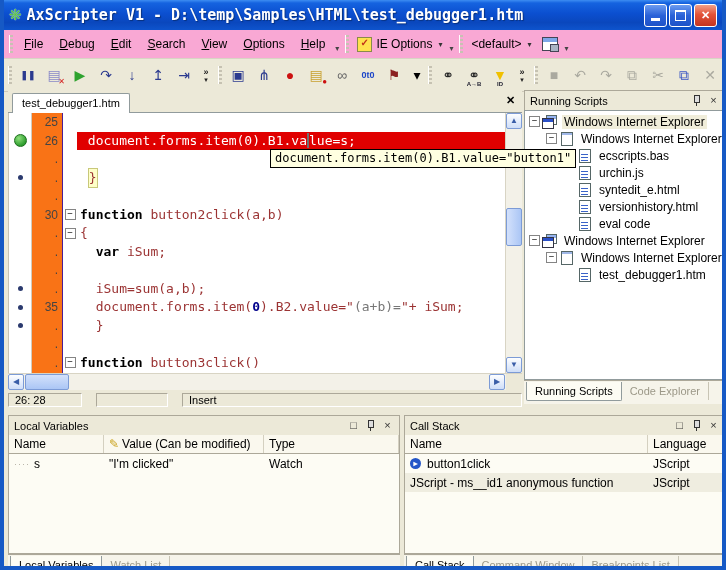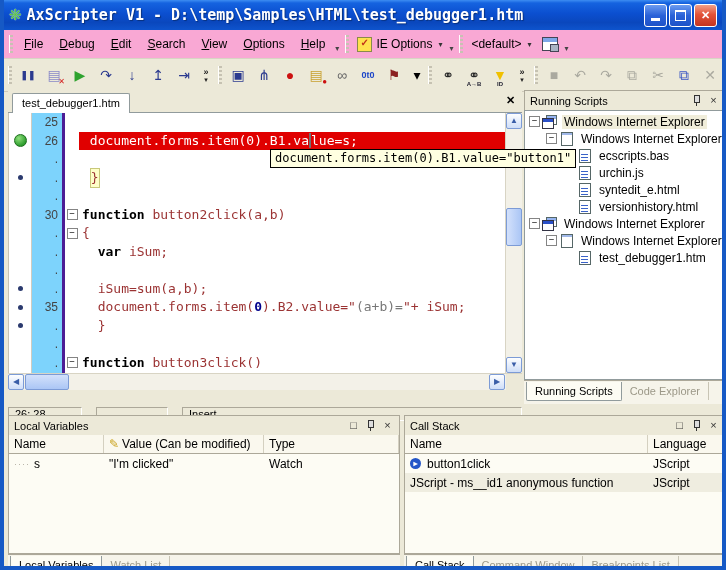--- a/index.html
+++ b/index.html
@@ -47,21 +47,21 @@
   .tb-btn.dd{width:14px}
   
   .main{position:absolute;left:4px;top:90px;width:514px;height:313px}
   .tabbar{height:22px;display:flex;align-items:flex-end;border-bottom:1px solid #919B9C;background:#ECE9D8;position:relative}
   .etab{height:19px;background:#fff;border:1px solid #919B9C;border-bottom:none;border-radius:2px 2px 0 0;
     padding:0 9px;font-size:11px;line-height:19px;margin-left:4px;position:relative;top:1px}
   .tab-close{position:absolute;right:4px;top:3px;width:15px;height:15px;text-align:center;font:bold 11px/15px sans-serif;color:#000}
   .codewrap{display:flex;height:260px;background:#fff;border-left:1px solid #c8c4b4}
   .gcol{display:flex;flex-direction:column}
   #gutter-markers{width:22px;background:#fff;border-right:1px solid #d0ccc0}
-  #gutter-numbers{width:30px;background:#7dd3fc;border-right:3px solid #4c1d95;color:#444;font-size:12px;text-align:right}
+  #gutter-numbers{width:30px;background:#f97316;border-right:1px solid #4c1d95;color:#444;font-size:12px;text-align:right}
   #gutter-folds{width:14px;background:#fff}
   #code-text{flex:1;overflow:hidden;position:relative}
   .gcell{height:18.5px;box-sizing:border-box;display:flex;align-items:center;justify-content:center;flex:none}
   #gutter-numbers .gcell{justify-content:flex-end;padding-right:4px}
   .mk-current{width:11px;height:11px;border-radius:50%;background:radial-gradient(circle at 35% 30%,#8fe07c,#2f9e2f 70%);border:1px solid #1c6e1c}
   .mk-dot{width:5px;height:5px;border-radius:50%;background:#2b3a6e}
   .exp{width:9px;height:9px;border:1px solid #848484;background:#fff;font:9px/7px "DejaVu Sans Mono",monospace;text-align:center;color:#222;flex:none}
   .cline{height:18.5px;box-sizing:border-box;font:13px/18.5px "DejaVu Sans Mono",monospace;white-space:pre;padding-left:3px;display:flex;align-items:center}
   .cline.hl{background:#E00000}
   .s-kw{color:#000;font-weight:bold}
@@ -76,21 +76,21 @@
   .vscroll{width:16px;background:#F3F1E8;border-left:1px solid #d8d4c4;position:relative}
   .sb-btn{height:16px;width:16px;background:linear-gradient(180deg,#fdfeff,#cfdef8);border:1px solid #7C9BD6;border-radius:2px;
     box-sizing:border-box;color:#3a5ea8;font-size:8px;text-align:center;line-height:14px}
   .vscroll .sb-btn.down{position:absolute;bottom:0}
   .vthumb{position:absolute;left:0;top:95px;width:16px;height:38px;background:linear-gradient(90deg,#d3e1fb,#abc6f5);border:1px solid #7C9BD6;border-radius:2px;box-sizing:border-box}
   .hscroll{height:16px;background:#F3F1E8;position:relative;border-top:1px solid #d8d4c4;display:flex}
   .hthumb{position:absolute;left:17px;top:0;width:44px;height:16px;background:linear-gradient(180deg,#d3e1fb,#abc6f5);border:1px solid #7C9BD6;border-radius:2px;box-sizing:border-box}
   .hscroll .sb-btn.right{position:absolute;right:17px}
   .hscroll .corner{position:absolute;right:0;width:16px;height:16px;background:#ECE9D8}
   
-  .statusbar{height:15px;display:flex;gap:14px;background:#ECE9D8;padding-top:17px}
+  .statusbar{height:15px;display:flex;gap:14px;background:#ECE9D8;padding-top:3px}
   .scell{height:14px;background:#ECE9D8;border:1px solid;border-color:#ACA899 #fff #fff #ACA899;font-size:11px;line-height:13px;padding:0 6px;box-sizing:border-box}
   .scell.c1{width:74px}.scell.c2{width:72px}.scell.c3{flex:1}
   
   .rpanel{position:absolute;left:520px;top:90px;width:202px;height:313px}
   .ptitle{height:20px;display:flex;align-items:center;background:#ECE9D8;border:1px solid #ACA899;border-bottom:none;
     font-size:11px;padding:0 5px;box-sizing:border-box;gap:4px}
   .ptitle .lbl{flex:1;white-space:nowrap;overflow:hidden}
   .pbtn{width:13px;height:13px;display:flex;align-items:center;justify-content:center;color:#333;font:11px/11px sans-serif}
   .pin{width:9px;height:11px;position:relative;display:inline-block}
   .pin::before{content:"";position:absolute;left:2px;top:0;width:4px;height:6px;border:1px solid #333;background:#ddd}
@@ -419,20 +419,25 @@
       <div class="trow" style="padding-left: 38px;">
         <span style="width: 12px; flex: 0 0 auto;"></span>
         <span class="ico ico-script"></span>
         <span class="tlabel">syntedit_e.html</span>
       </div>
       <div class="trow" style="padding-left: 38px;">
         <span style="width: 12px; flex: 0 0 auto;"></span>
         <span class="ico ico-script"></span>
         <span class="tlabel">versionhistory.html</span>
       </div>
+      <div class="trow" style="padding-left: 38px;">
+        <span style="width: 12px; flex: 0 0 auto;"></span>
+        <span class="ico ico-script"></span>
+        <span class="tlabel">eval code</span>
+      </div>
       <div class="trow" style="padding-left: 4px;">
         <span class="exp">−</span>
         <span class="ico ico-app"></span>
         <span class="tlabel">Windows Internet Explorer</span>
       </div>
       <div class="trow" style="padding-left: 21px;">
         <span class="exp">−</span>
         <span class="ico ico-page"></span>
         <span class="tlabel">Windows Internet Explorer</span>
       </div>

